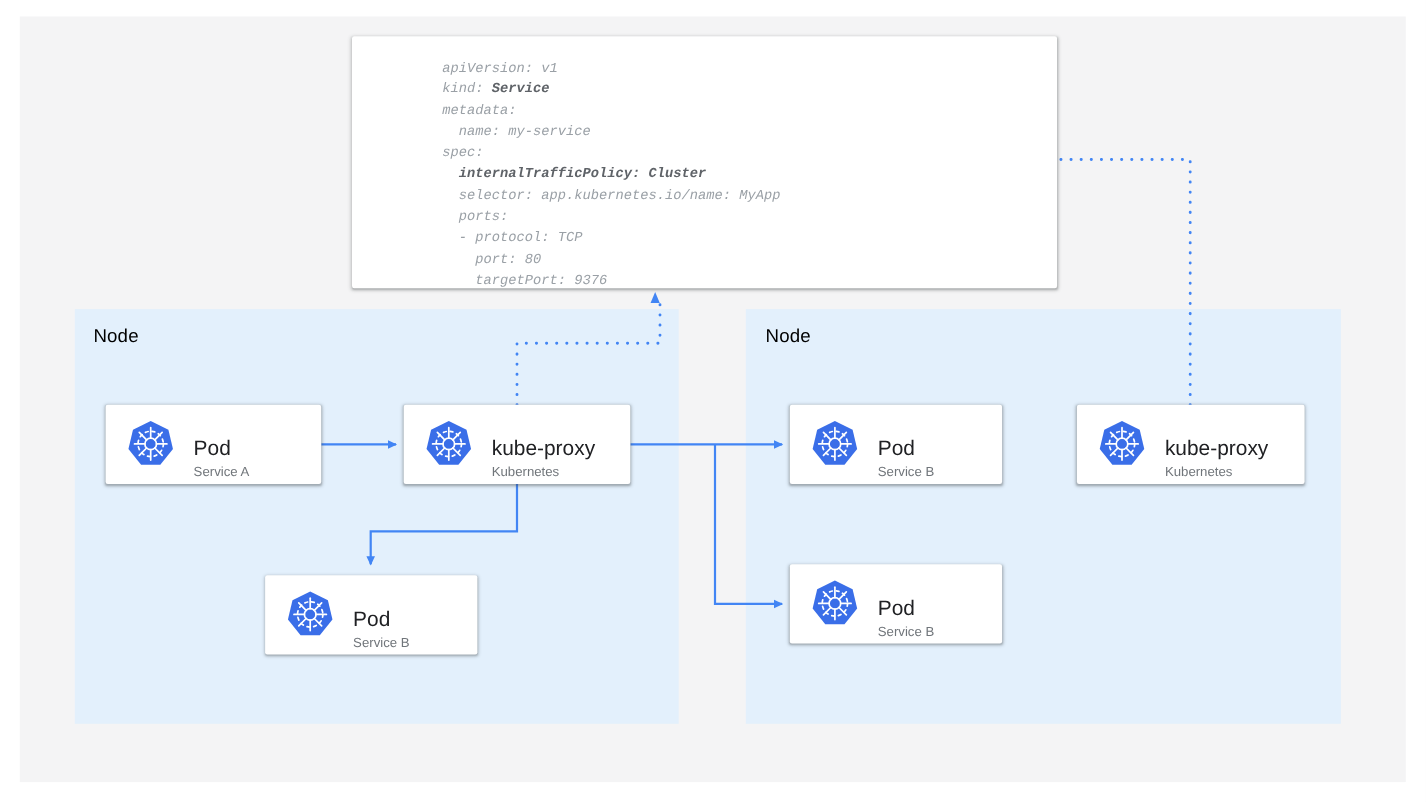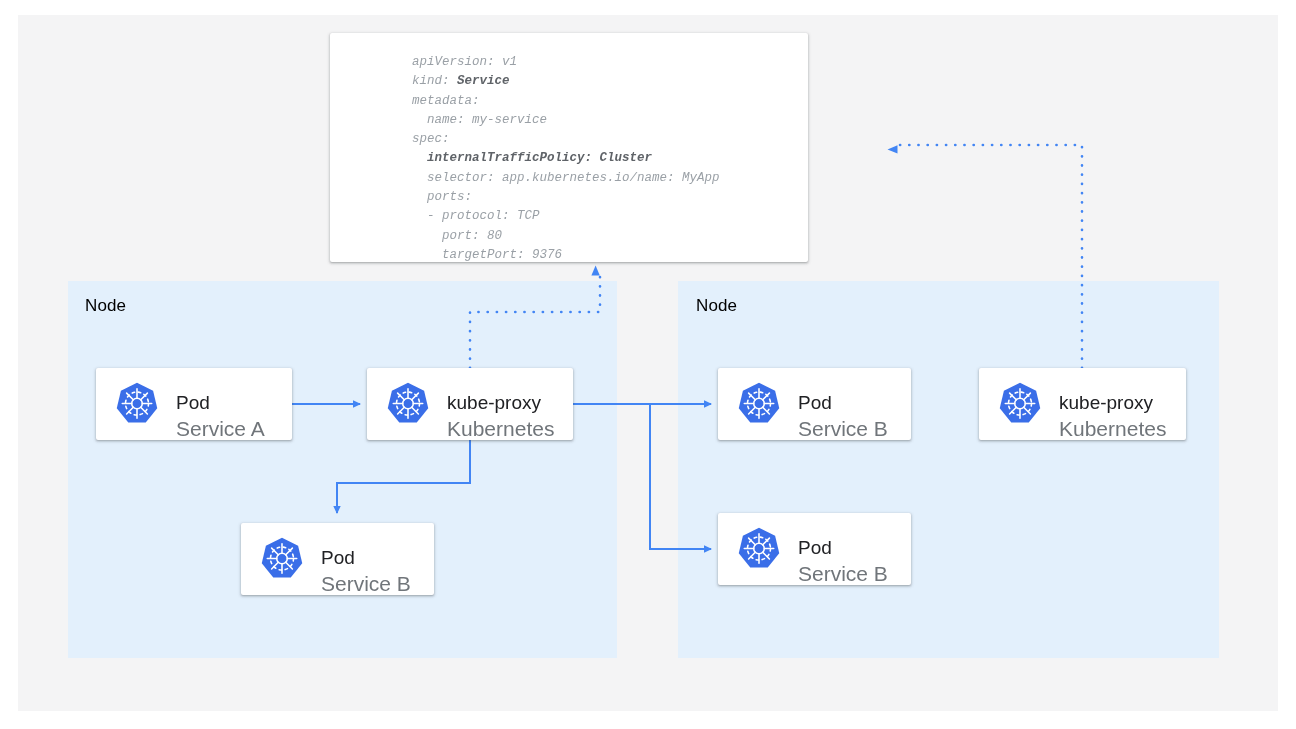--- a/index.html
+++ b/index.html
@@ -70,21 +70,21 @@
     justify-content: center;
     line-height: 1.22;
     margin-top: 25px;
   }
   .card-title {
     font-size: 19px;
     color: #202124;
     white-space: nowrap;
   }
   .card-sub {
-    font-size: 21px;
+    font-size: 12px;
     color: #70757a;
     white-space: nowrap;
     margin-top: 2px;
   }
 
   
   .yaml-card { padding: 0; }
   .yaml-body {
     position: absolute;
     left: 82px;
@@ -139,21 +139,21 @@
 
     <path d="M573,404 L711,404" fill="none" stroke="#4285f4" stroke-width="2" marker-end="url(#arrowSolid)"></path>
 
     <path d="M650,404 L650,549 L711,549" fill="none" stroke="#4285f4" stroke-width="2" stroke-linejoin="miter" marker-end="url(#arrowSolid)"></path>
 
     <path d="M470,368 L470,312 L600,312 L600,270" fill="none" stroke="#4285f4" stroke-width="2.6" stroke-linecap="round" stroke-dasharray="0.2 9" marker-end="url(#arrowUp)"></path>
 
     <path d="M1082,368 L1082,145 L892,145" fill="none" stroke="#4285f4" stroke-width="2.6" stroke-linecap="round" stroke-dasharray="0.2 9" marker-end="url(#arrowUp)"></path>
   </svg>
 
-  <div class="card yaml-card" style="left:330px; top:33px; width:478px; height:229px;">
+  <div class="card yaml-card" style="left:320px; top:33px; width:641px; height:229px;">
     <div class="yaml-body"><span>apiVersion: v1</span>
 <span><span>kind: </span><b>Service</b></span>
 <span>metadata:</span>
 <span>  name: my-service</span>
 <span>spec:</span>
 <b>  internalTrafficPolicy: Cluster</b>
 <span>  selector: app.kubernetes.io/name: MyApp</span>
 <span>  ports:</span>
 <span>  - protocol: TCP</span>
 <span>    port: 80</span>

